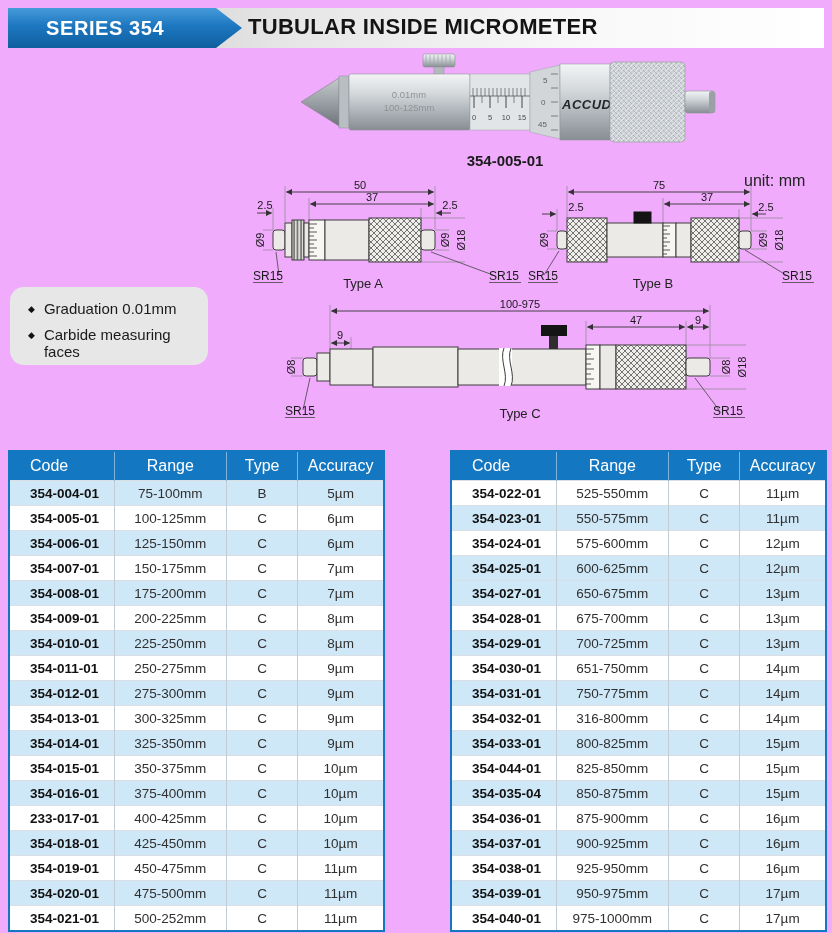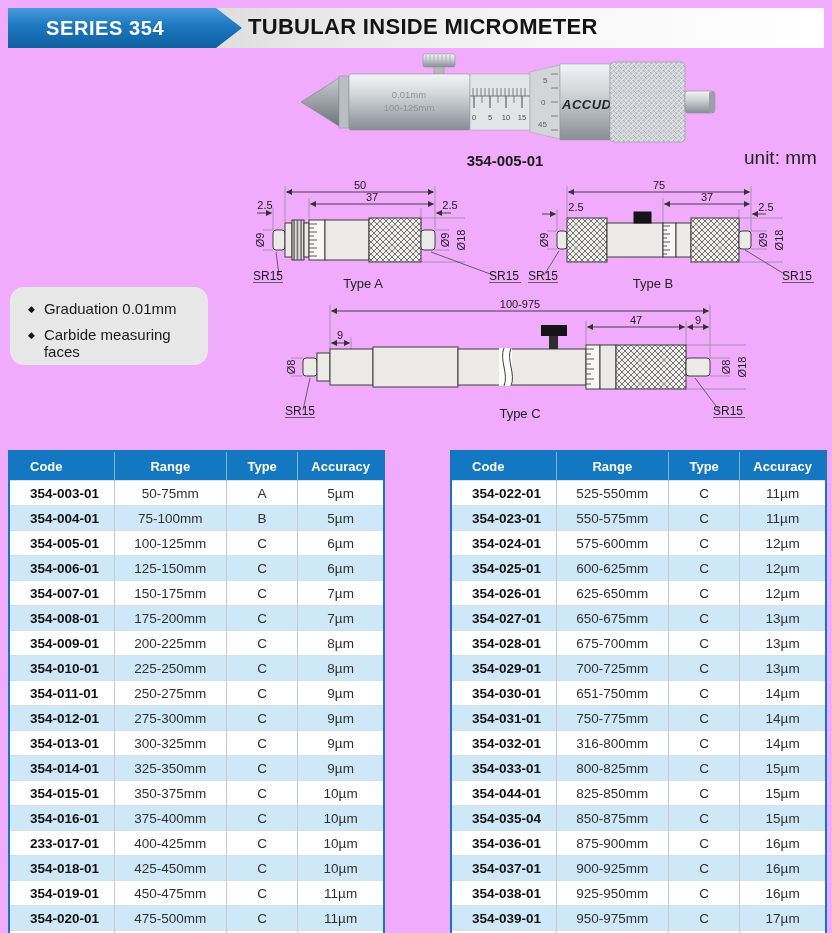--- a/index.html
+++ b/index.html
@@ -14,21 +14,21 @@
     clip-path:polygon(0 0,208px 0,234px 20px,208px 40px,0 40px);
     display:flex;align-items:center;padding-left:38px;box-sizing:border-box;
     color:#fff;font-size:20px;font-weight:bold;letter-spacing:.6px;}
   .page-title{position:absolute;left:248px;top:14px;font-size:22px;font-weight:bold;
     color:#141414;letter-spacing:.3px;}
 
   
   .photo{position:absolute;left:295px;top:52px;width:430px;height:100px;}
   .caption{position:absolute;left:425px;top:152px;width:160px;text-align:center;
     font-size:15px;font-weight:bold;color:#1a1a1a;}
-  .unit-note{position:absolute;left:744px;top:147px;font-size:19px;color:#222;}
+  .unit-note{position:absolute;left:744px;top:172px;font-size:16px;color:#222;}
 
   
   .features{position:absolute;left:10px;top:287px;width:198px;height:78px;
     background:#e7e7e7;border-radius:14px;box-sizing:border-box;padding:13px 0 0 18px;}
   .feature{display:flex;align-items:baseline;margin-bottom:9px;font-size:15px;color:#1a1a1a;}
   .feature .bullet{font-size:9px;margin-right:9px;color:#111;transform:translateY(-2px);}
 
   
   svg.draw{position:absolute;overflow:visible;}
   svg.draw rect.part{fill:#eceae6;stroke:#3c3c3c;stroke-width:1;}
@@ -37,21 +37,21 @@
   svg.draw line.lead{stroke:#444;stroke-width:.8;}
   svg.draw text{fill:#1a1a1a;}
   svg.draw text.dimt{font-size:11px;}
   svg.draw text.sr{font-size:12px;}
   svg.draw text.tlabel{font-size:13px;fill:#222;}
 
   
   table.spec{position:absolute;top:450px;width:377px;border-collapse:collapse;
     border:2px solid #1477c1;table-layout:fixed;}
   #table-left{left:8px;} #table-right{left:450px;}
-  table.spec th{background:#1477c1;color:#fff;font-size:13px;font-weight:bold;
+  table.spec th{background:#1477c1;color:#fff;font-size:16px;font-weight:normal;
     height:26px;text-align:center;border-right:1px solid rgba(255,255,255,.45);}
   table.spec th.col-code{text-align:left;padding-left:20px;}
   table.spec td{height:22px;font-size:13.5px;color:#303030;text-align:center;
     border-right:1px solid #c3ccd4;border-top:1px solid #d9dfe5;background:#fff;}
   table.spec td.col-code{font-weight:bold;color:#111;text-align:left;padding-left:20px;}
   table.spec tr.alt td{background:#cfe8f8;}
   table.spec th:last-child,table.spec td:last-child{border-right:none;}
 </style>
 </head>
 <body>
@@ -278,26 +278,20 @@
       </colgroup>
     <thead>
       <tr>
         <th class="col-code">Code</th>
         <th>Range</th>
         <th>Type</th>
         <th>Accuracy</th>
       </tr>
     </thead>
     <tbody>
-        <tr>
-          <td class="col-code">354-003-01</td>
-          <td class="col-range">50-75mm</td>
-          <td class="col-type">A</td>
-          <td class="col-accuracy">5µm</td>
-        </tr>
         <tr class="alt">
           <td class="col-code">354-004-01</td>
           <td class="col-range">75-100mm</td>
           <td class="col-type">B</td>
           <td class="col-accuracy">5µm</td>
         </tr>
         <tr>
           <td class="col-code">354-005-01</td>
           <td class="col-range">100-125mm</td>
           <td class="col-type">C</td>
@@ -435,26 +429,20 @@
           <td class="col-range">575-600mm</td>
           <td class="col-type">C</td>
           <td class="col-accuracy">12µm</td>
         </tr>
         <tr class="alt">
           <td class="col-code">354-025-01</td>
           <td class="col-range">600-625mm</td>
           <td class="col-type">C</td>
           <td class="col-accuracy">12µm</td>
         </tr>
-        <tr>
-          <td class="col-code">354-026-01</td>
-          <td class="col-range">625-650mm</td>
-          <td class="col-type">C</td>
-          <td class="col-accuracy">12µm</td>
-        </tr>
         <tr class="alt">
           <td class="col-code">354-027-01</td>
           <td class="col-range">650-675mm</td>
           <td class="col-type">C</td>
           <td class="col-accuracy">13µm</td>
         </tr>
         <tr>
           <td class="col-code">354-028-01</td>
           <td class="col-range">675-700mm</td>
           <td class="col-type">C</td>

